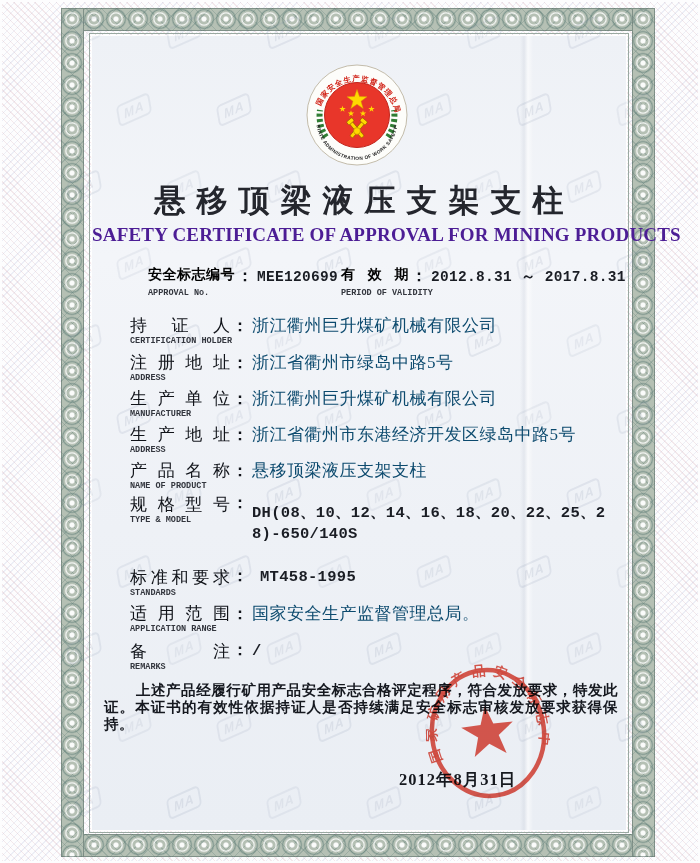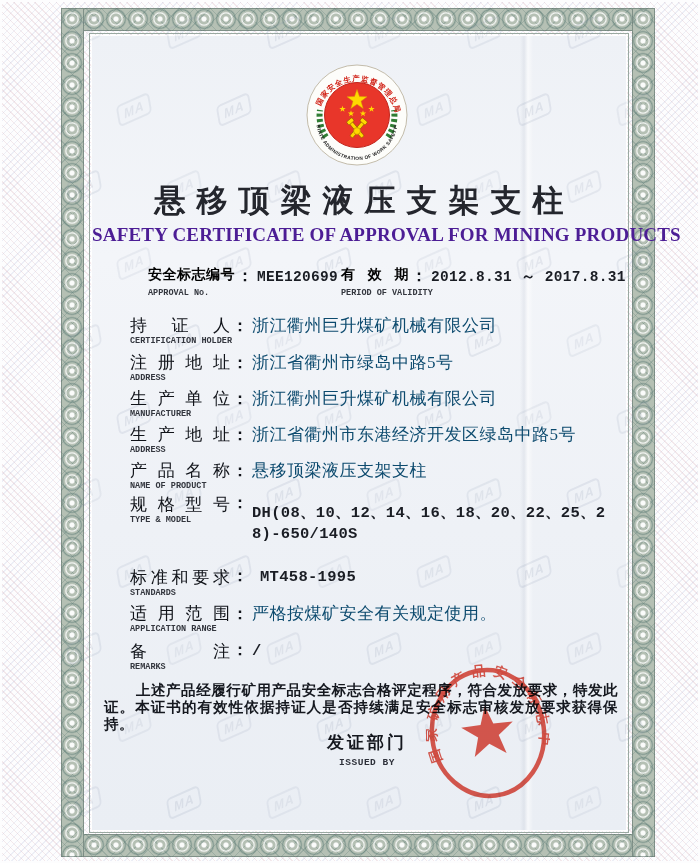--- a/index.html
+++ b/index.html
@@ -257,35 +257,32 @@
     </div>
     <div class="row" style="top:493px;">
       <span class="lbl">规格型号</span><span class="colon">：</span><span class="val-mono val-wrap" style="font-size:15.5px;margin-top:10px;">DH(08、10、12、14、16、18、20、22、25、28)-650/140S</span>
       <div class="sub">TYPE &amp; MODEL</div>
     </div>
     <div class="row" style="top:566px;">
       <span class="lbl">标准和要求</span><span class="colon">：</span><span class="val-mono" style="font-size:15.5px;margin-left:8px;">MT458-1995</span>
       <div class="sub">STANDARDS</div>
     </div>
     <div class="row" style="top:602px;">
-      <span class="lbl">适用范围</span><span class="colon">：</span><span class="val">严格按煤矿安全有关规定使用。</span>
+      <span class="lbl">适用范围</span><span class="colon">：</span><span class="val">国家安全生产监督管理总局。</span>
       <div class="sub">APPLICATION RANGE</div>
     </div>
     <div class="row" style="top:640px;">
       <span class="lbl">备注</span><span class="colon">：</span><span class="val-mono" style="font-size:15.5px;">/</span>
       <div class="sub">REMARKS</div>
     </div>
 
     <div class="statement">上述产品经履行矿用产品安全标志合格评定程序，符合发放要求，特发此证。本证书的有效性依据持证人是否持续满足安全标志审核发放要求获得保持。</div>
 
-    <div class="issued">
-      <div class="issued-cn">发证部门</div>
-      <div class="issued-en">ISSUED BY</div>
-    </div>
-
+
+    <div class="date">2012年8月31日</div>
   </div>
 
   <svg class="seal" viewBox="0 0 124 138">
     <g transform="rotate(-7 62 69)" fill="none">
       <ellipse cx="62" cy="69" rx="56" ry="63" stroke="#dd3a2b" stroke-width="4.5" opacity=".92"></ellipse>
       <use href="#star5" transform="translate(62,69) scale(2.6)" fill="#dd3a2b" stroke="none" opacity=".92"></use>
       <path id="sealArc" d="M 18,100 A 52,58 0 1 1 106,100" fill="none"></path>
       <text font-size="13.5" font-weight="bold" fill="#dd3a2b" letter-spacing="6.5" opacity=".92" font-family="'Liberation Serif','DejaVu Serif',serif">
         <textPath href="#sealArc" startOffset="10">国家矿用产品安全标志中心</textPath>
       </text>

